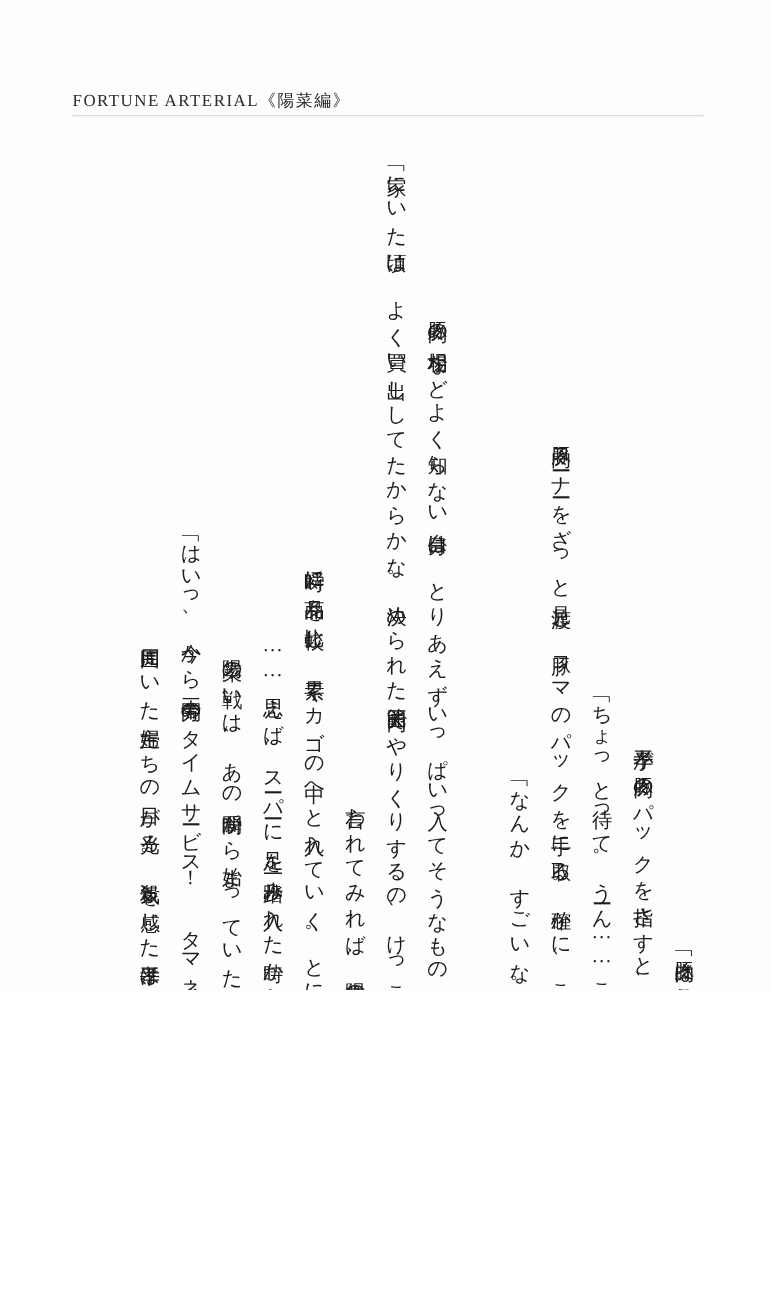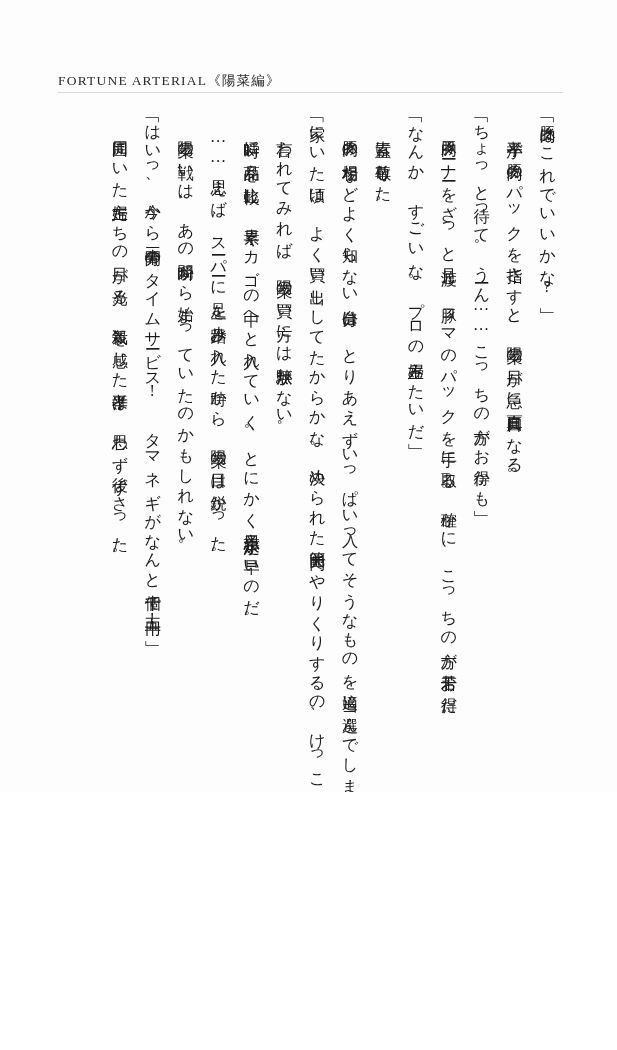--- a/index.html
+++ b/index.html
@@ -11,20 +11,21 @@
     font-family: "Liberation Serif", "DejaVu Serif", serif;
     color: #1a1a1a;
   }
   .page {
     position: relative;
     width: 617px;
     height: 792px;
     background: #fdfdfd;
     overflow: hidden;
     box-sizing: border-box;
+    text-align: right;
   }
 
   
   .running-head {
     position: absolute;
     top: 72px;
     left: 58px;
     font-family: "Liberation Serif", "DejaVu Serif", serif;
     font-size: 13.5px;
     letter-spacing: 1.2px;

